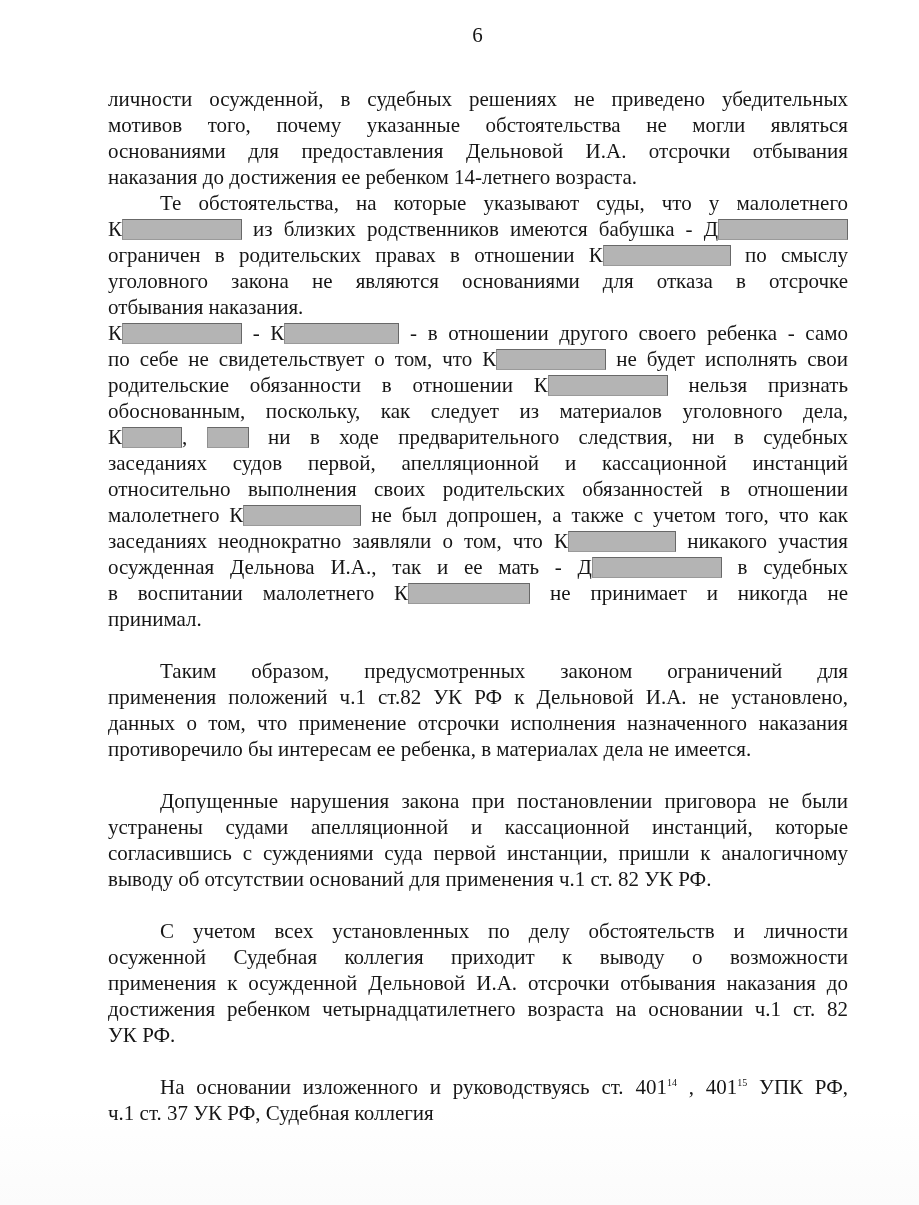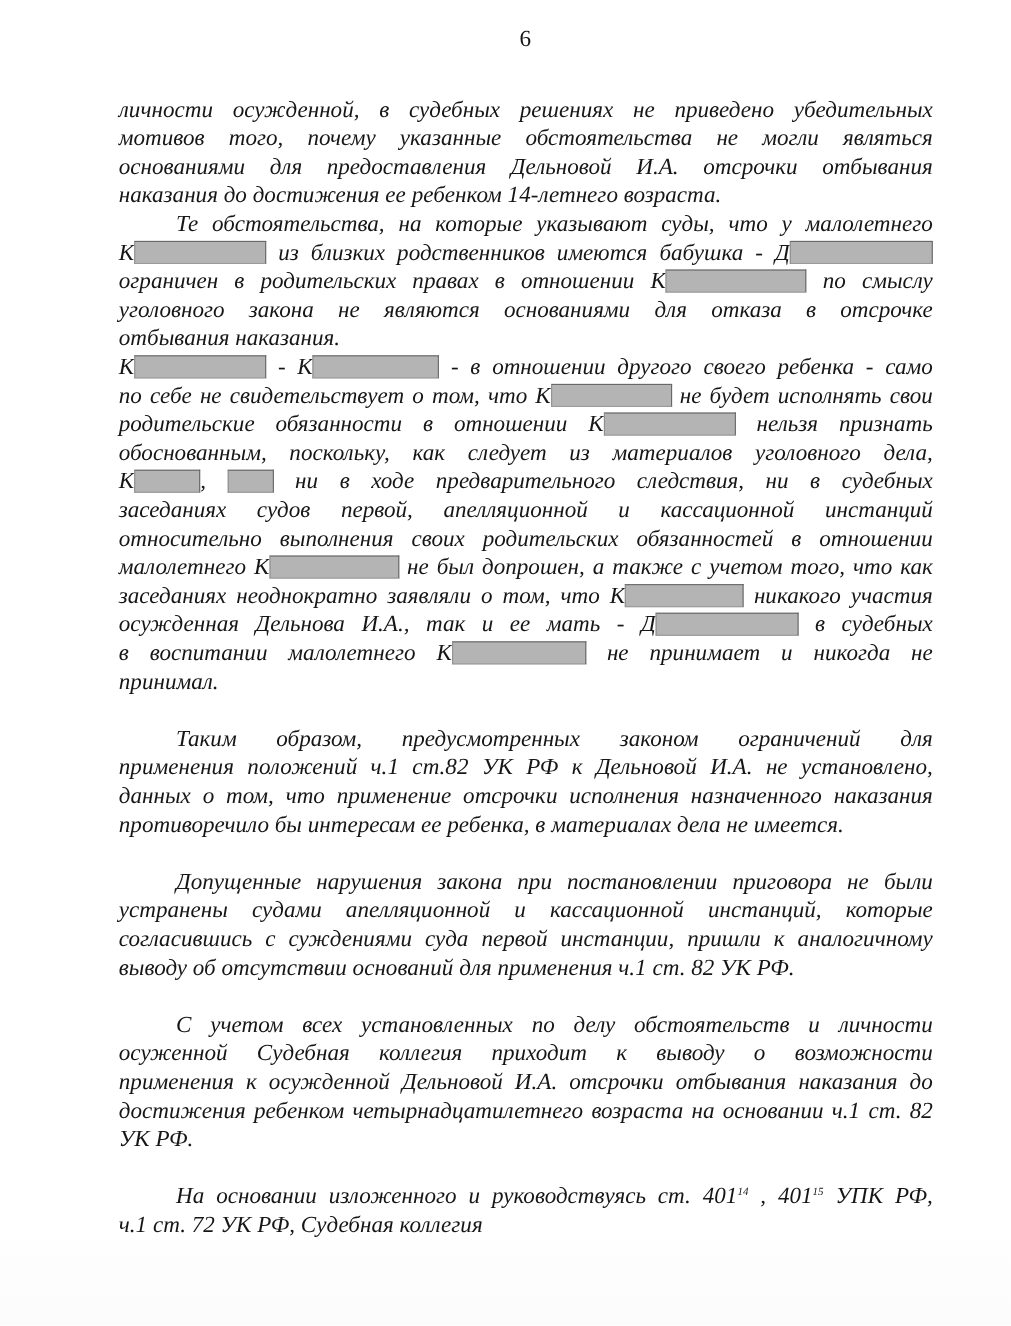--- a/index.html
+++ b/index.html
@@ -23,21 +23,21 @@
     height: 1205px;
     padding: 22px 71px 0 108px;
     background: linear-gradient(180deg, #ffffff 0%, #ffffff 92%, #fbfbfb 100%);
     position: relative;
   }
   .pagenum {
     text-align: center;
     margin-bottom: 38px;
     letter-spacing: 1px;
   }
-  .para { margin: 0; font-style: italic; }
+  .para { margin: 0; }
   .para.gap { margin-top: 26px; }
   .line {
     text-align: justify;
     text-align-last: justify;
     height: 26px;
     overflow: visible;
   }
   .line.last {
     text-align: left;
     text-align-last: auto;
@@ -109,16 +109,16 @@
       </div>
       <div class="para gap">
         <div class="line indent">С учетом всех установленных по делу обстоятельств и личности</div>
         <div class="line">осуженной Судебная коллегия приходит к выводу о возможности</div>
         <div class="line">применения к осужденной Дельновой И.А. отсрочки отбывания наказания до</div>
         <div class="line">достижения ребенком четырнадцатилетнего возраста на основании ч.1 ст. 82</div>
         <div class="line last">УК РФ.</div>
       </div>
       <div class="para gap">
         <div class="line indent">На основании изложенного и руководствуясь ст. 401<sup>14</sup> , 401<sup>15</sup> УПК РФ,</div>
-        <div class="line last">ч.1 ст. 72 УК РФ, Судебная коллегия</div>
+        <div class="line last">ч.1 ст. 37 УК РФ, Судебная коллегия</div>
       </div>
     </div>
 </div>
 
 </body></html>

